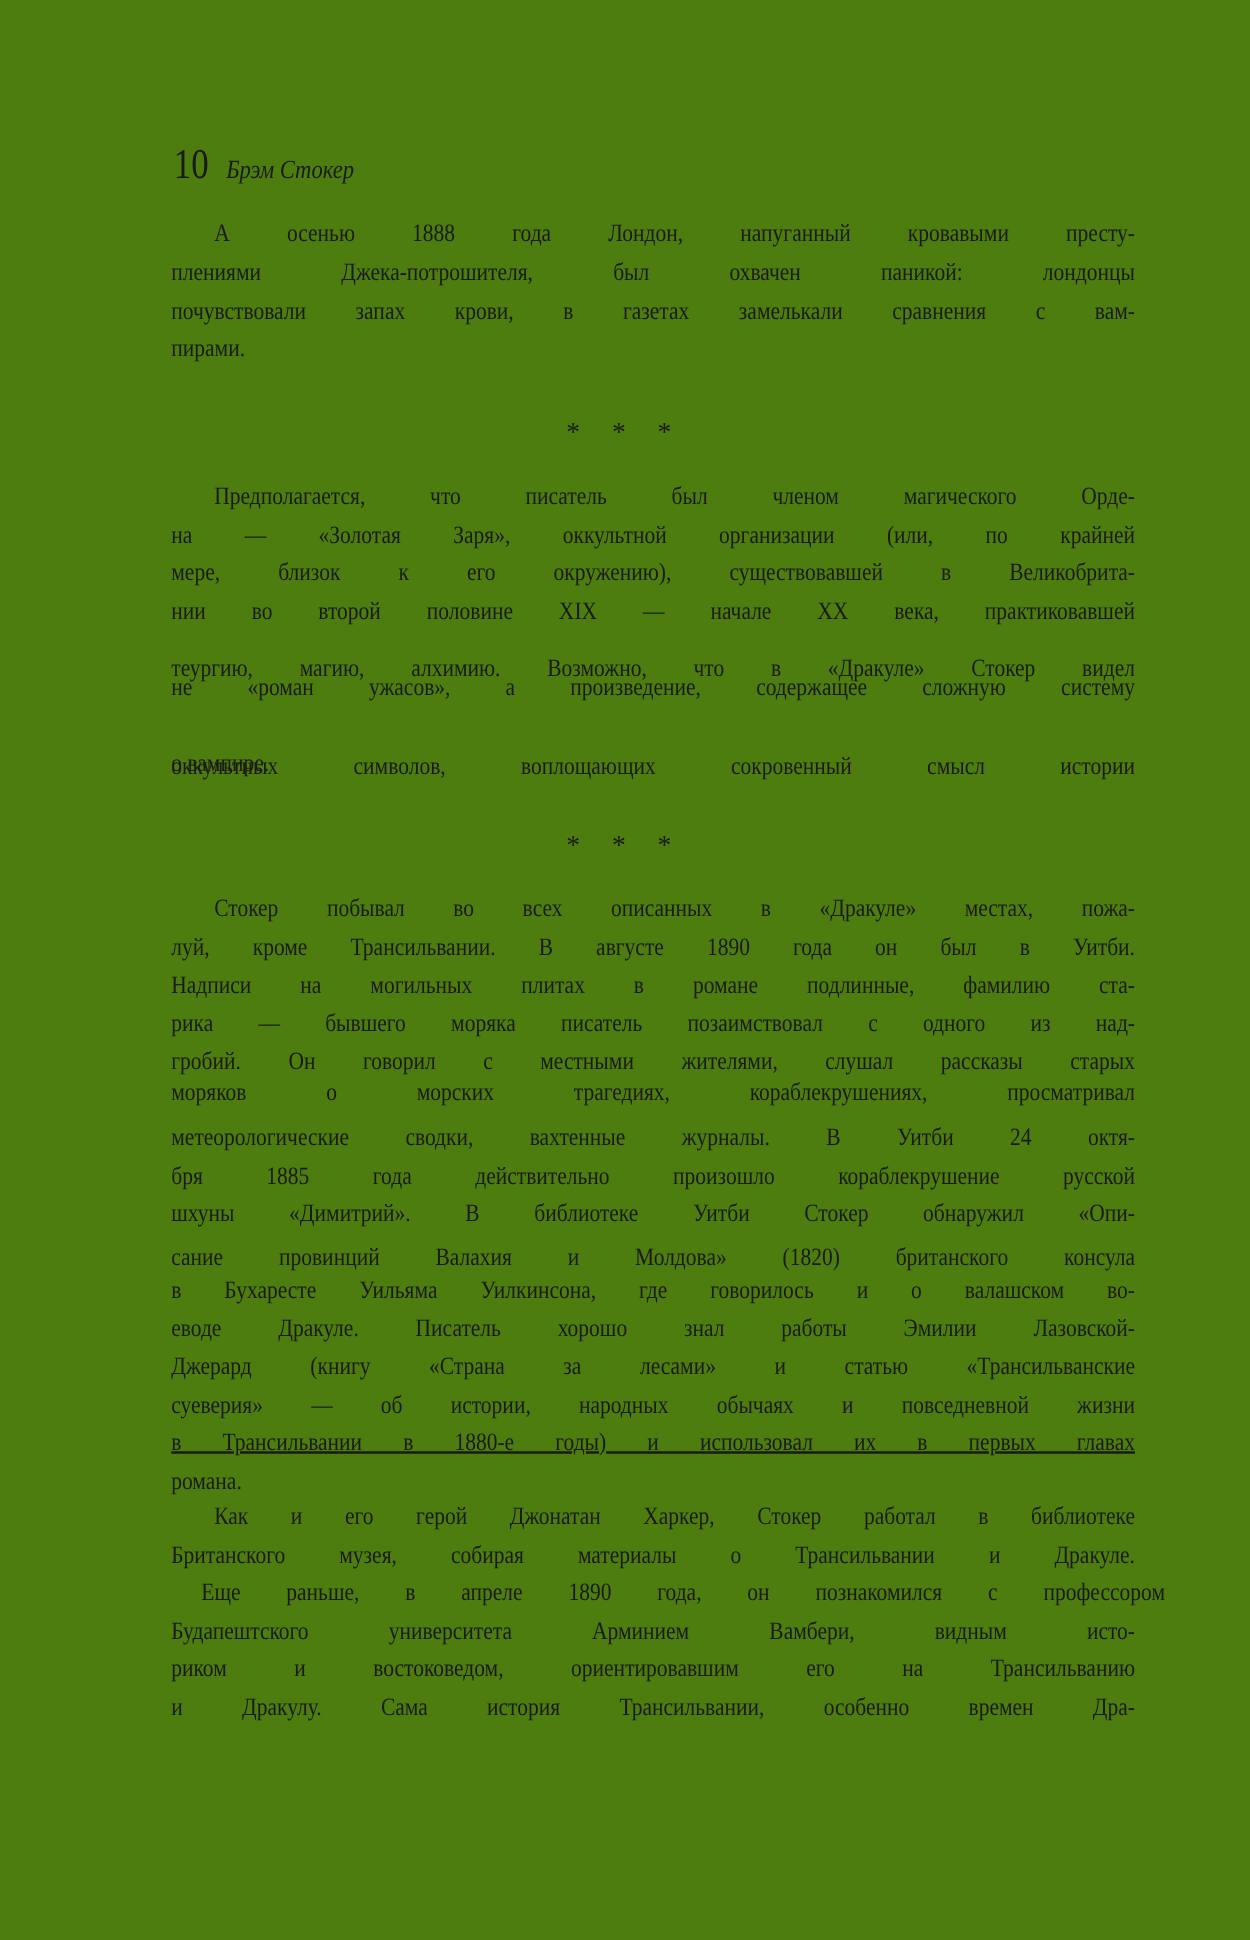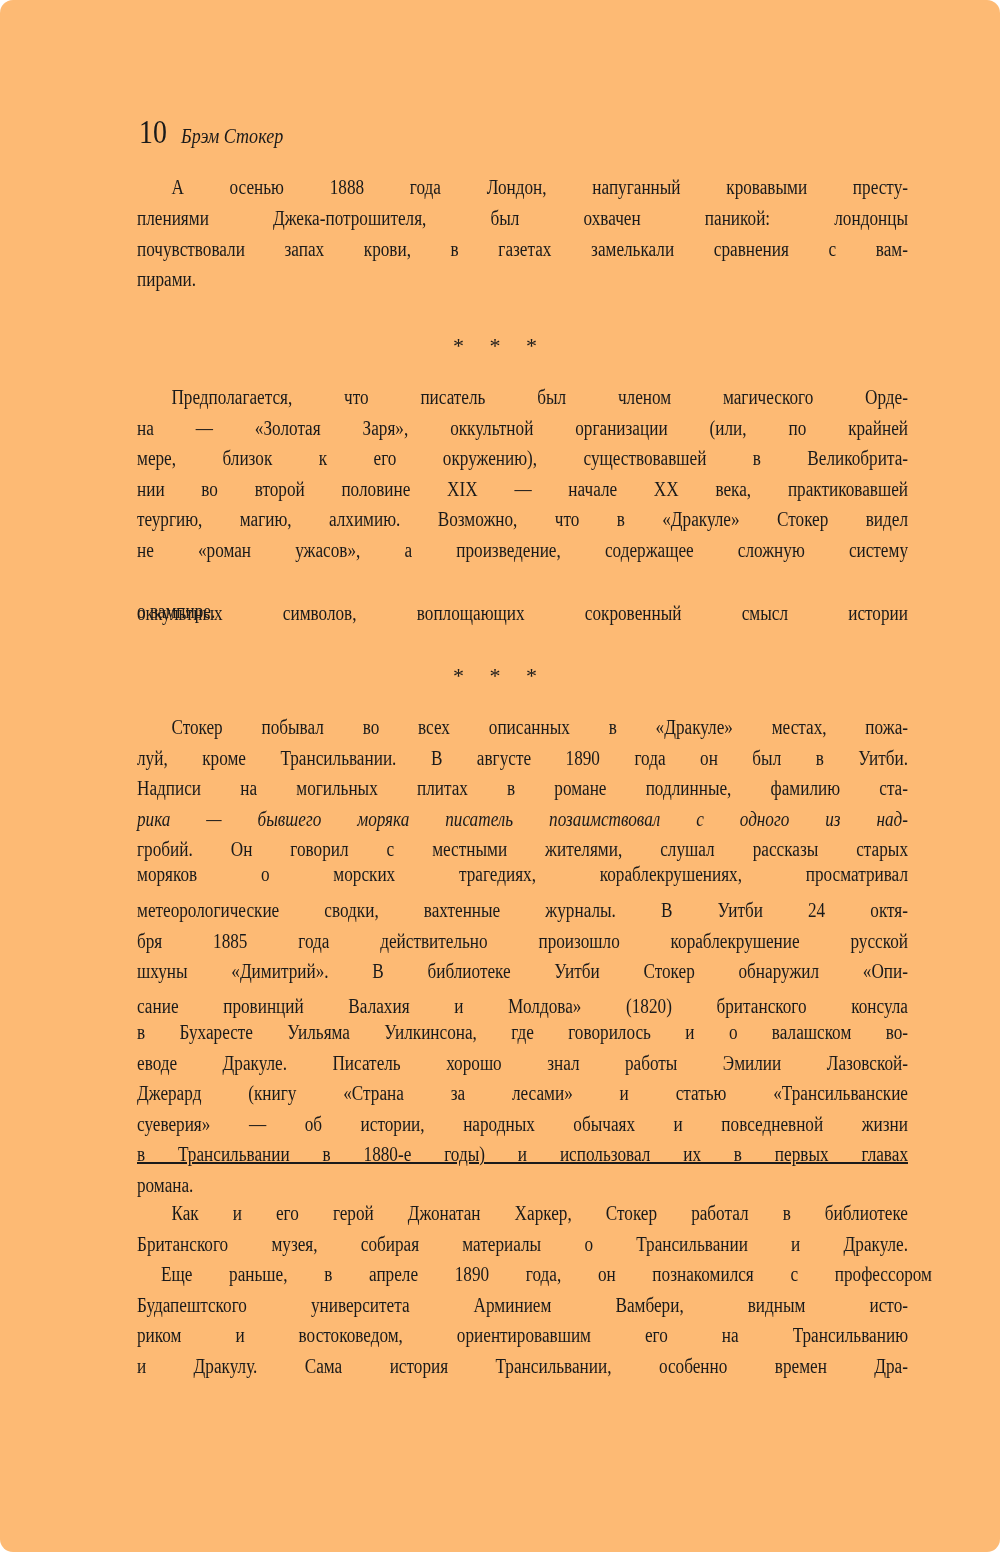--- a/index.html
+++ b/index.html
@@ -1,17 +1,17 @@
 <!DOCTYPE html>
 <html><head>
 <meta charset="utf-8">
 <style>
   html, body { margin: 0; padding: 0; background: #ffffff; }
   body { width: 1000px; height: 1552px; position: relative; overflow: hidden; }
-  .page { position: absolute; left: 0; top: 0; width: 1000px; height: 1552px; background: #fdba74; color: #1a1a1a; border-radius: 13px; }
+  .page { position: absolute; left: 0; top: 0; width: 1000px; height: 1552px; background: #4d7c0f; color: #1a1a1a; }
   .header { position: absolute; left: 139px; top: 112px; height: 40px; display: flex; align-items: baseline; font-family: "Liberation Serif", serif; }
   .page-number { font-size: 34px; line-height: 40px; transform: scaleX(0.82); transform-origin: left; display: inline-block; width: 30px; }
   .running-head { font-size: 21px; font-style: italic; margin-left: 12px; transform: scaleX(0.86); transform-origin: left; display: inline-block; }
   .line { position: absolute; left: 137px; width: 771px; height: 31px; font-family: "Liberation Serif", serif; font-size: 20px; line-height: 31px; white-space: nowrap; overflow: visible; }
   .line .txt { display: block; width: 100%; text-align: justify; text-align-last: justify; white-space: normal; }
   .line.last .txt { text-align: left; text-align-last: left; }
   .line.indent .txt { padding-left: 40px; box-sizing: border-box; }
   .squeeze { transform: scaleX(0.86); transform-origin: left top; width: calc(771px / 0.86); }
   .separator { position: absolute; left: 0; width: 1000px; text-align: center; font-family: "Liberation Serif", serif; font-size: 22px; letter-spacing: 10px; }
 </style>
@@ -58,21 +58,21 @@
       <div class="line" style="top: 443px;">
         <div class="squeeze">
           <span class="txt">мере, близок к его окружению), существовавшей в Великобрита-</span>
         </div>
       </div>
       <div class="line" style="top: 474px;">
         <div class="squeeze">
           <span class="txt">нии во второй половине XIX — начале XX века, практиковавшей</span>
         </div>
       </div>
-      <div class="line" style="top: 504px;">
+      <div class="line" style="top: 520px;">
         <div class="squeeze">
           <span class="txt">теургию, магию, алхимию. Возможно, что в «Дракуле» Стокер видел</span>
         </div>
       </div>
       <div class="line" style="top: 535px;">
         <div class="squeeze">
           <span class="txt">не «роман ужасов», а произведение, содержащее сложную систему</span>
         </div>
       </div>
       <div class="line" style="top: 598px;">
@@ -93,21 +93,21 @@
       <div class="line" style="top: 743px;">
         <div class="squeeze">
           <span class="txt">луй, кроме Трансильвании. В августе 1890 года он был в Уитби.</span>
         </div>
       </div>
       <div class="line" style="top: 773px;">
         <div class="squeeze">
           <span class="txt">Надписи на могильных плитах в романе подлинные, фамилию ста-</span>
         </div>
       </div>
-      <div class="line" style="top: 804px; font-style: italic;">
+      <div class="line" style="top: 804px;">
         <div class="squeeze">
           <span class="txt">рика — бывшего моряка писатель позаимствовал с одного из над-</span>
         </div>
       </div>
       <div class="line" style="top: 834px;">
         <div class="squeeze">
           <span class="txt">гробий. Он говорил с местными жителями, слушал рассказы старых</span>
         </div>
       </div>
       <div class="line" style="top: 859px;">

